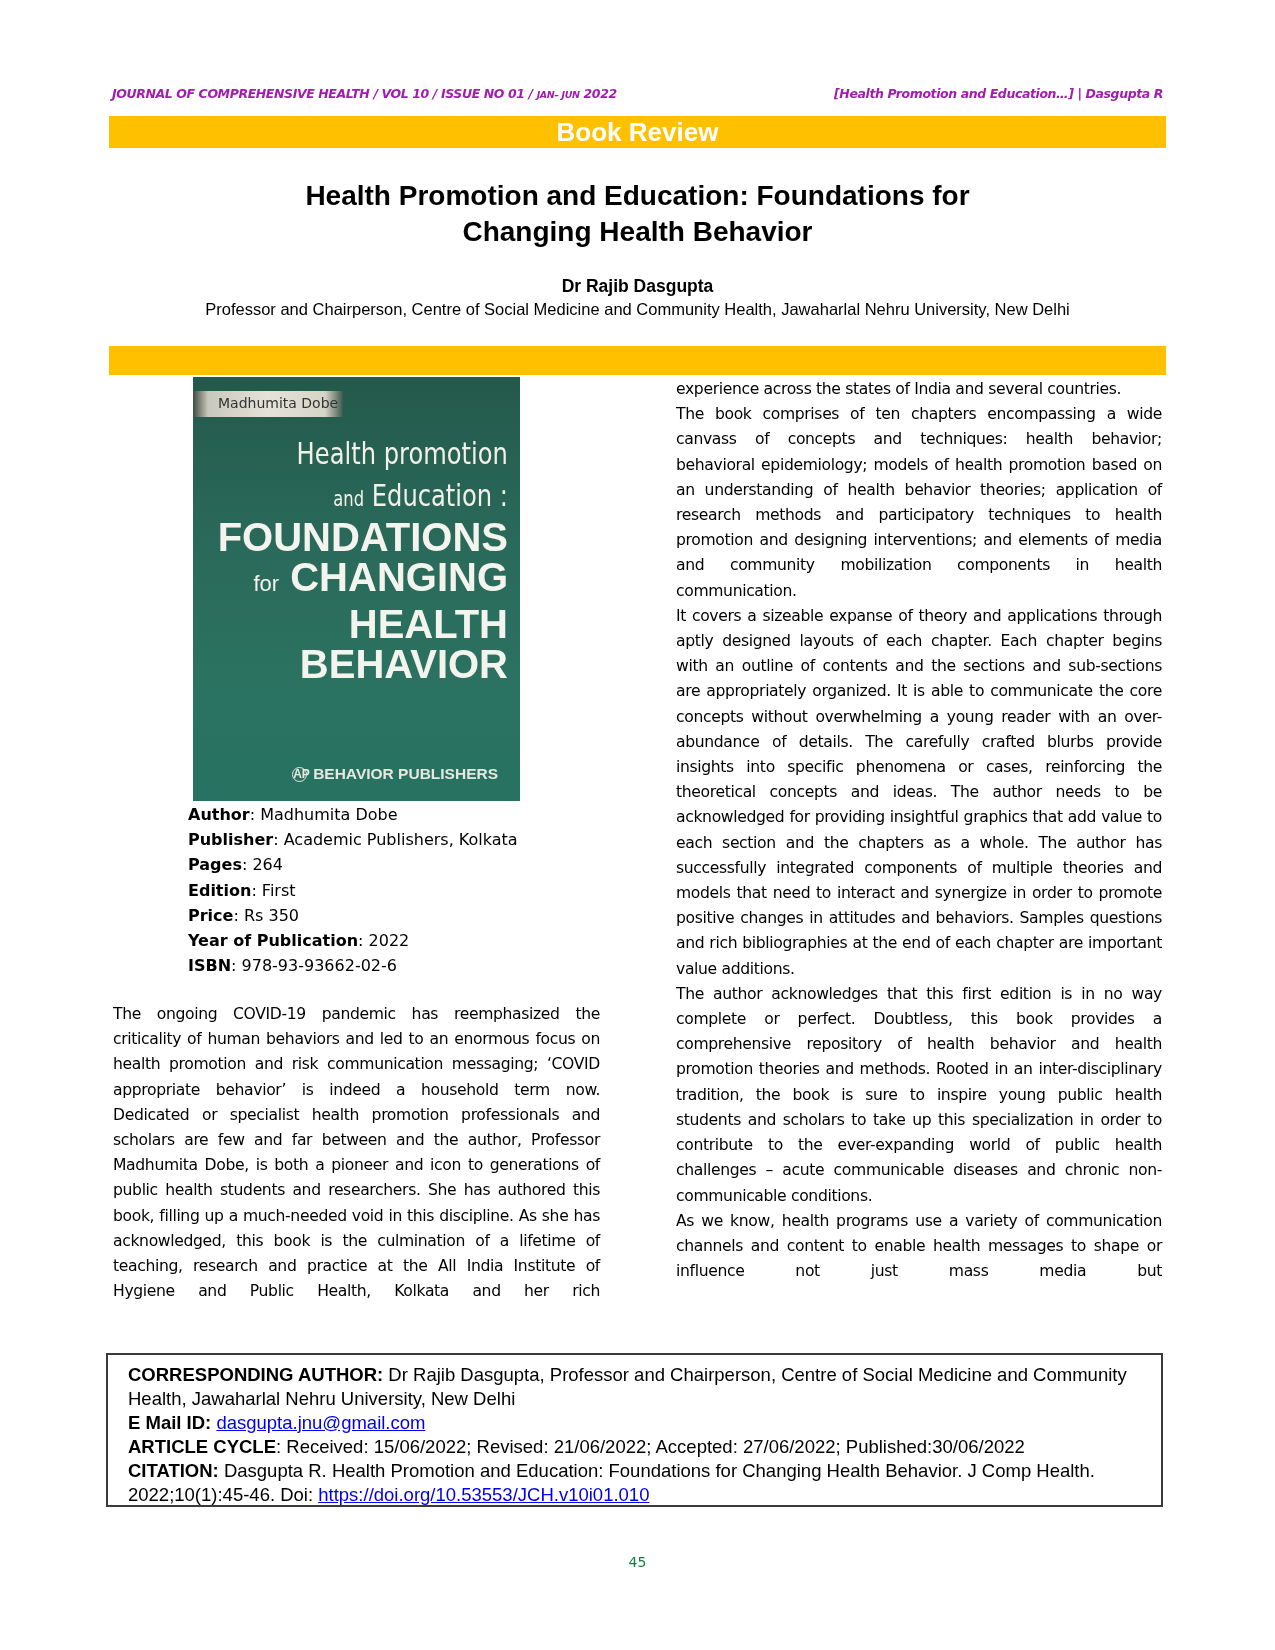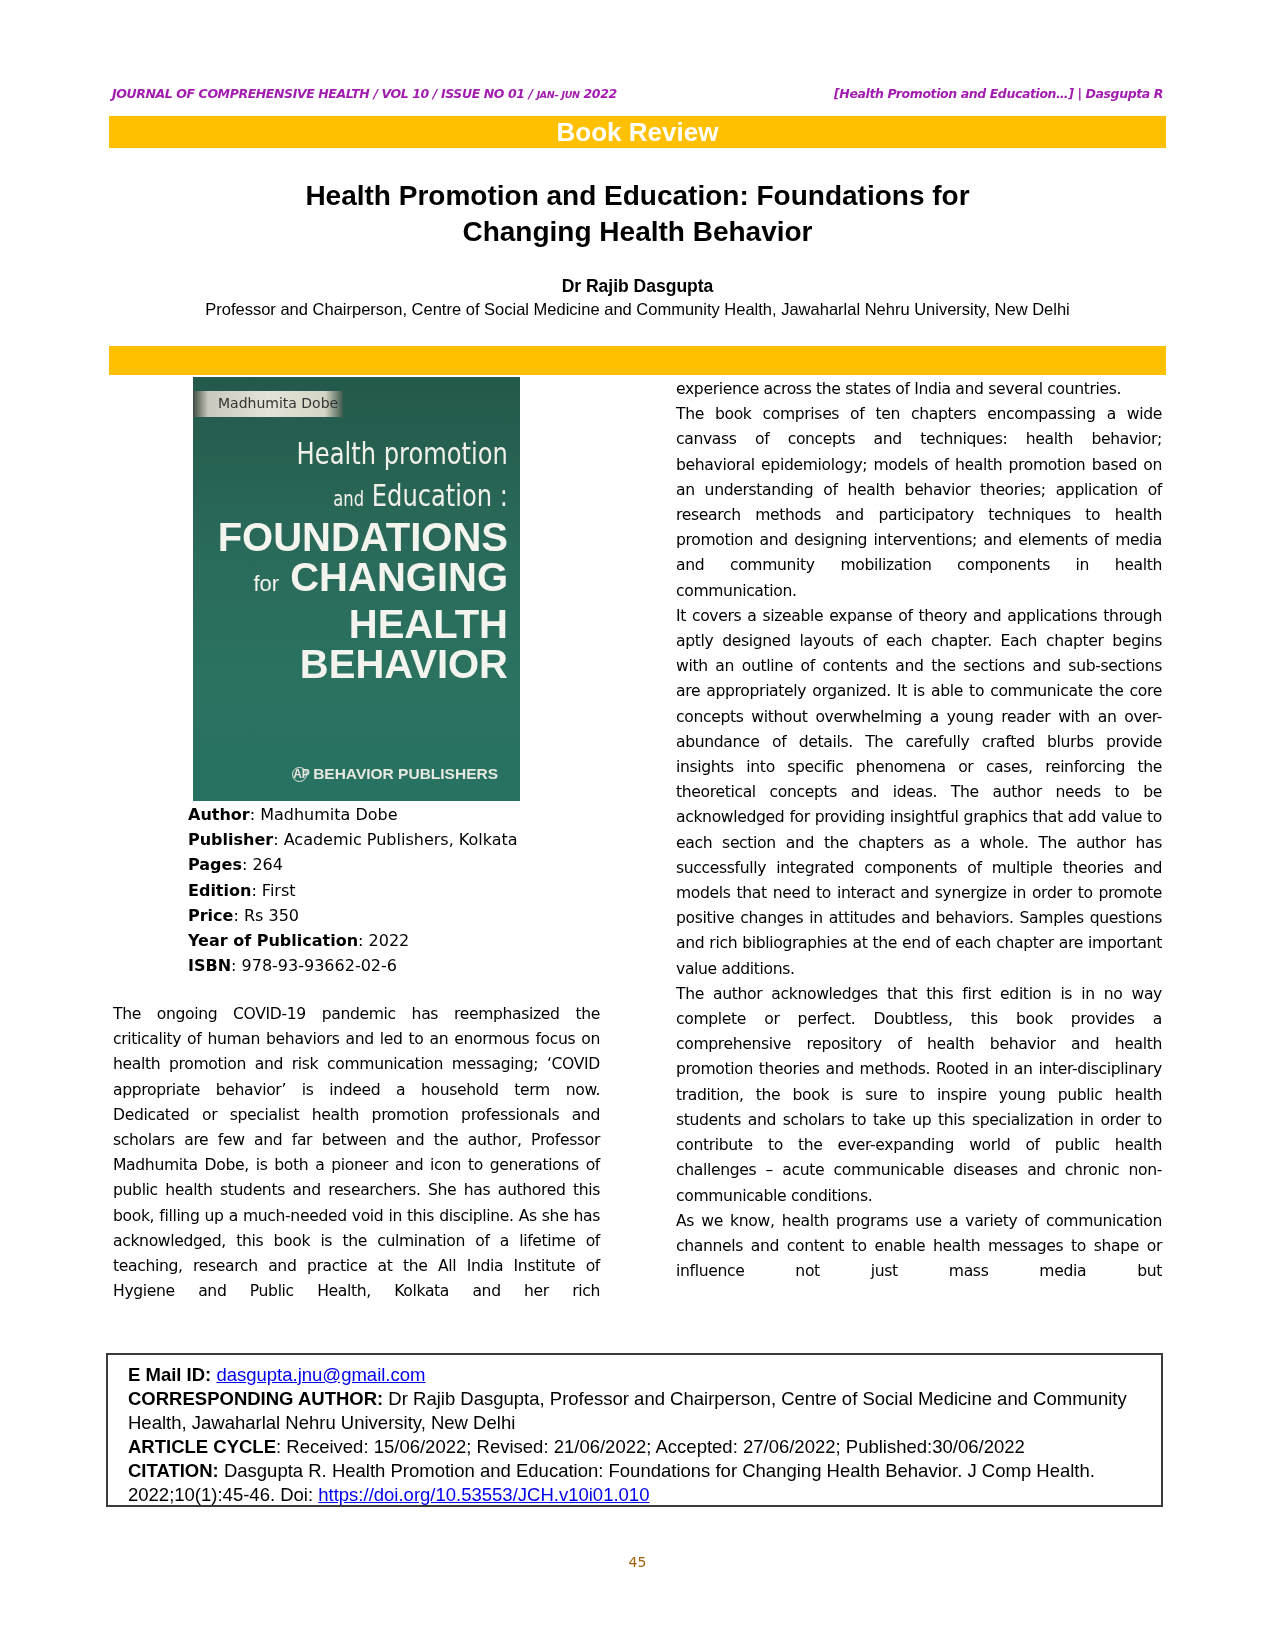--- a/index.html
+++ b/index.html
@@ -30,21 +30,21 @@
   .meta-row b { font-weight:bold; }
   .col-left { left:113px; width:487px; top:1002px; }
   .col-right { left:676px; width:486px; top:377px; }
   .col-left p, .col-right p { margin:0; font-family:"DejaVu Sans", sans-serif; font-size:15.6px; line-height:25.2px; text-align:justify; letter-spacing:-0.35px; }
   .col-left p { text-align-last:justify; }
   .col-right p.last-justify { text-align-last:justify; }
   .infobox { left:106px; top:1353px; width:1053px; height:150px; border:2px solid #3a3a3a; }
   .infobox-inner { position:absolute; left:20px; top:8px; right:14px; font-size:18.5px; line-height:24px; }
   .infobox-inner b { font-weight:bold; }
   .link { color:#0000ee; text-decoration:underline; }
-  .page-number { left:0; width:1275px; top:1554px; text-align:center; font-family:"DejaVu Sans", sans-serif; font-size:14px; color:#a16207; }
+  .page-number { left:0; width:1275px; top:1554px; text-align:center; font-family:"DejaVu Sans", sans-serif; font-size:14px; color:#15803d; }
 </style>
 </head>
 <body>
 
 <div class="abs running-left"><span>JOURNAL OF COMPREHENSIVE HEALTH / VOL 10 / ISSUE NO 01 / </span><span class="small-caps">JAN– JUN</span><span> 2022</span></div>
 <div class="abs running-right">[Health Promotion and Education…] | Dasgupta R</div>
 
 <div class="abs band band-top">
   <span>Book Review</span>
 </div>
@@ -93,20 +93,20 @@
 <div class="abs col-right">
   <p>experience across the states of India and several countries.</p>
   <p>The book comprises of ten chapters encompassing a wide canvass of concepts and techniques: health behavior; behavioral epidemiology; models of health promotion based on an understanding of health behavior theories; application of research methods and participatory techniques to health promotion and designing interventions; and elements of media and community mobilization components in health communication.</p>
   <p>It covers a sizeable expanse of theory and applications through aptly designed layouts of each chapter. Each chapter begins with an outline of contents and the sections and sub-sections are appropriately organized. It is able to communicate the core concepts without overwhelming a young reader with an over-abundance of details. The carefully crafted blurbs provide insights into specific phenomena or cases, reinforcing the theoretical concepts and ideas. The author needs to be acknowledged for providing insightful graphics that add value to each section and the chapters as a whole. The author has successfully integrated components of multiple theories and models that need to interact and synergize in order to promote positive changes in attitudes and behaviors. Samples questions and rich bibliographies at the end of each chapter are important value additions.</p>
   <p>The author acknowledges that this first edition is in no way complete or perfect. Doubtless, this book provides a comprehensive repository of health behavior and health promotion theories and methods. Rooted in an inter-disciplinary tradition, the book is sure to inspire young public health students and scholars to take up this specialization in order to contribute to the ever-expanding world of public health challenges – acute communicable diseases and chronic non-communicable conditions.</p>
   <p class="last-justify">As we know, health programs use a variety of communication channels and content to enable health messages to shape or influence not just mass media but</p>
 </div>
 
 <div class="abs infobox">
   <div class="infobox-inner">
+    <div><b>CORRESPONDING AUTHOR:</b><span> Dr Rajib Dasgupta, Professor and Chairperson, Centre of Social Medicine and Community Health, Jawaharlal Nehru University, New Delhi</span></div>
     <div><b>E Mail ID:</b> <a class="link">dasgupta.jnu@gmail.com</a></div>
-    <div><b>CORRESPONDING AUTHOR:</b><span> Dr Rajib Dasgupta, Professor and Chairperson, Centre of Social Medicine and Community Health, Jawaharlal Nehru University, New Delhi</span></div>
     <div><b>ARTICLE CYCLE</b><span>: Received: 15/06/2022; Revised: 21/06/2022; Accepted: 27/06/2022; Published:30/06/2022</span></div>
     <div><b>CITATION:</b><span> Dasgupta R. Health Promotion and Education: Foundations for Changing Health Behavior. J Comp Health. 2022;10(1):45-46. Doi: </span><a class="link">https://doi.org/10.53553/JCH.v10i01.010</a></div>
   </div>
 </div>
 
 <div class="abs page-number">45</div>
 
 </body></html>

